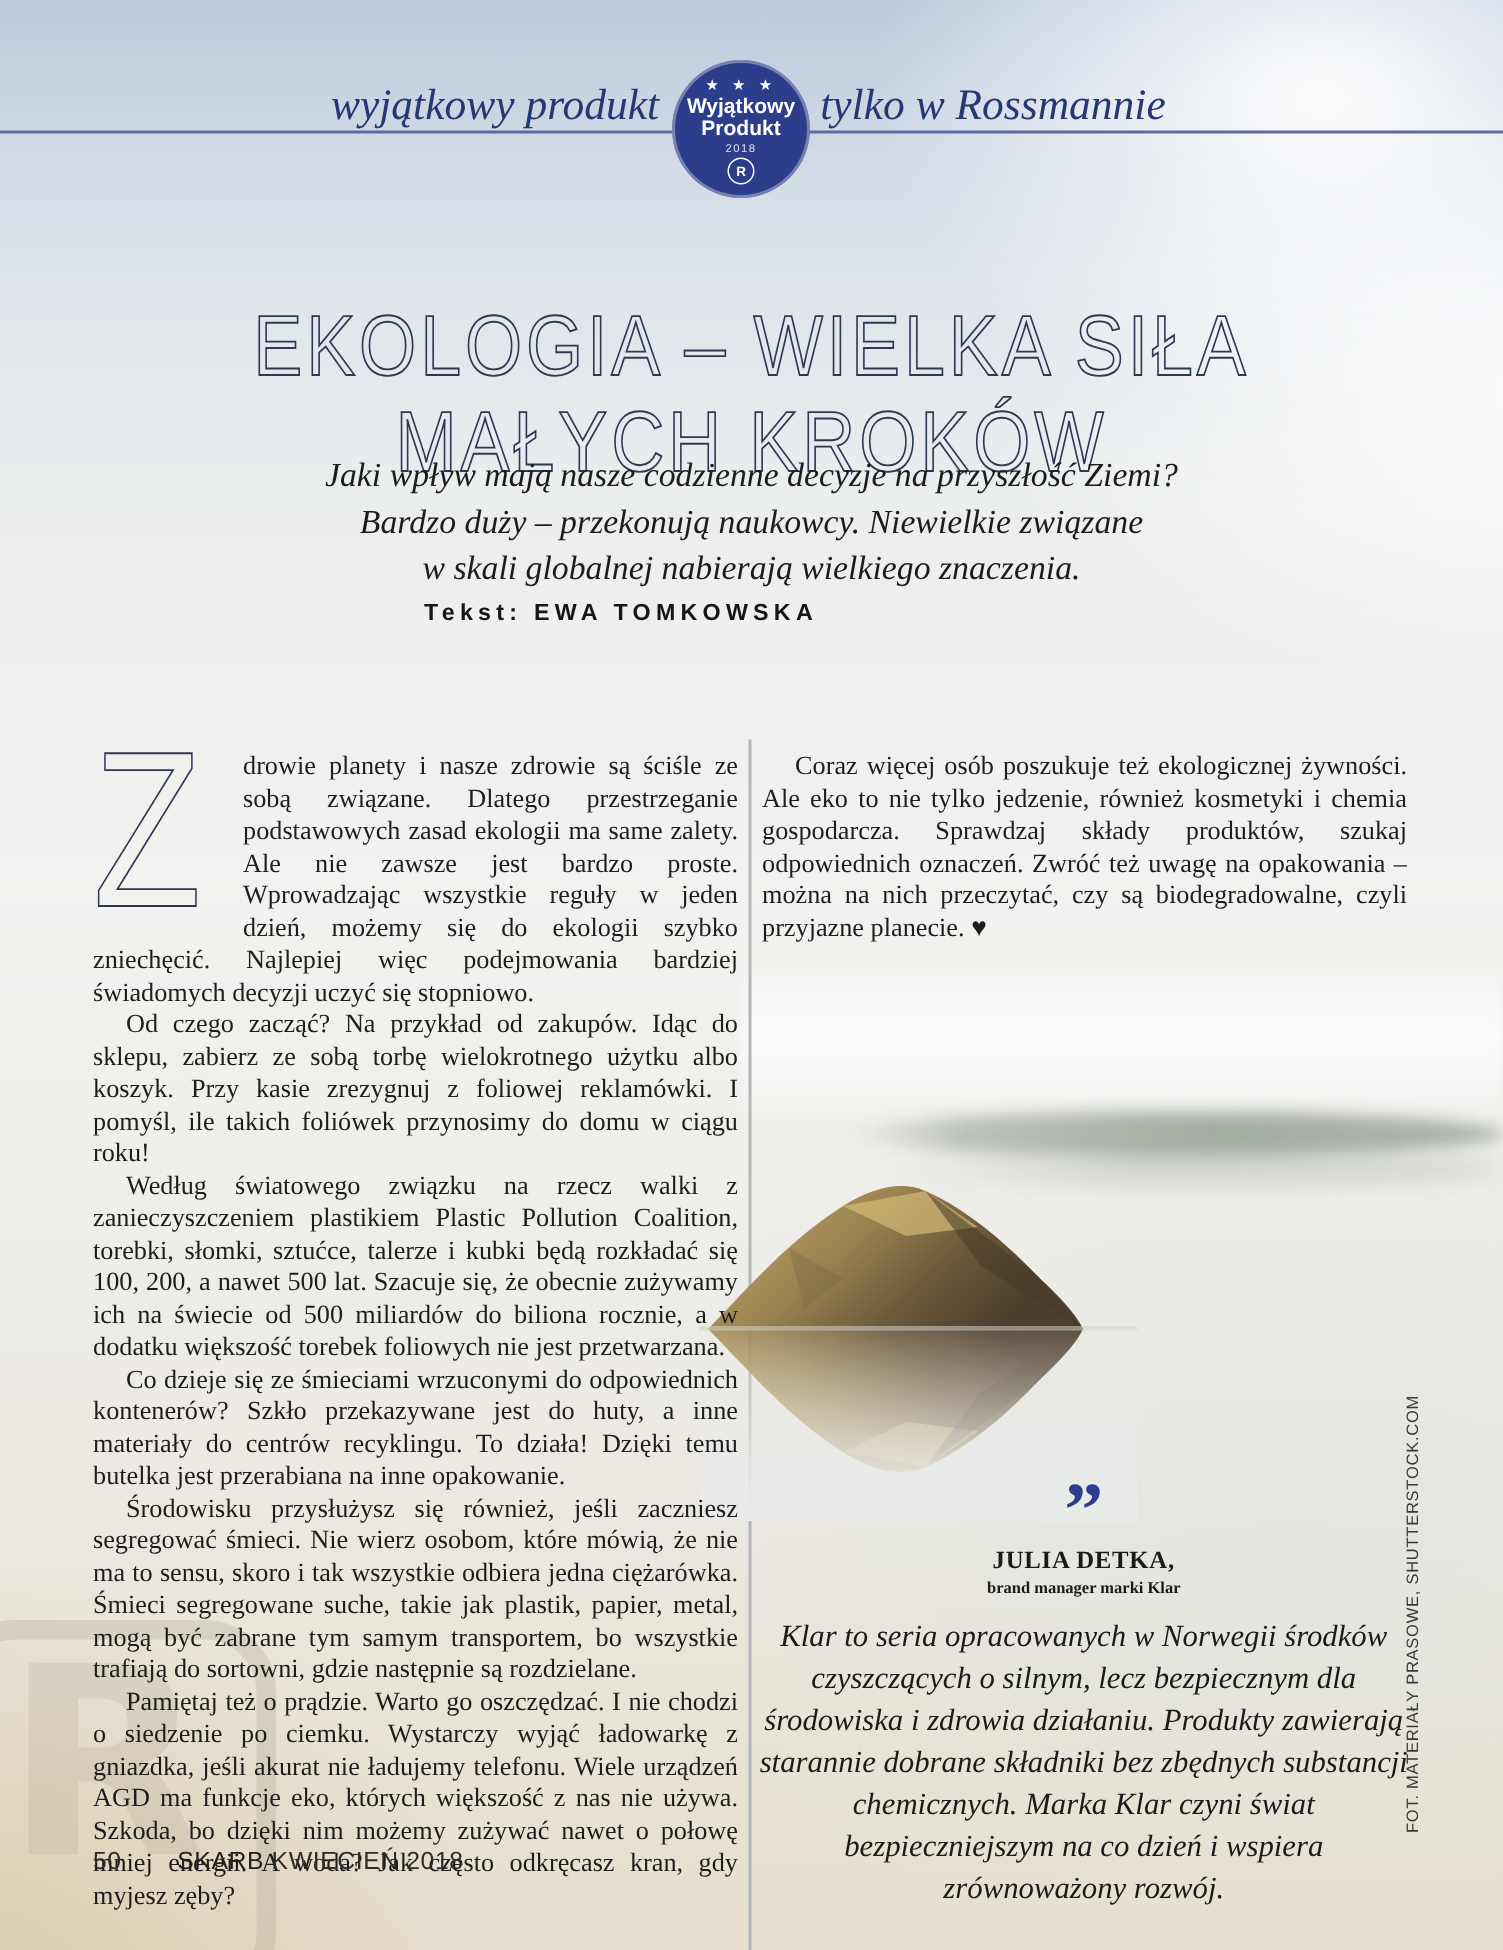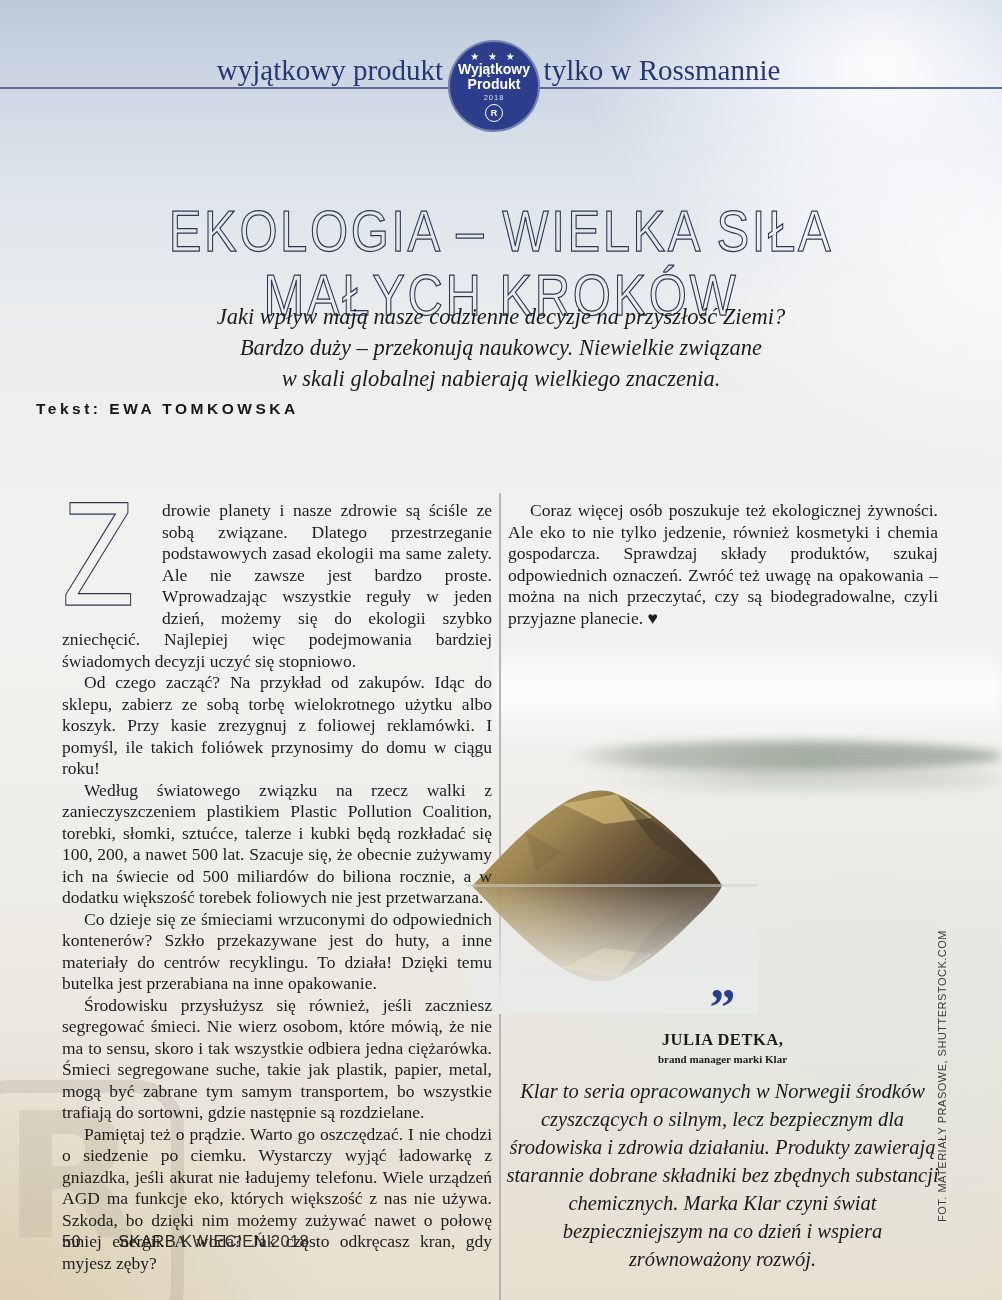--- a/index.html
+++ b/index.html
@@ -8,43 +8,43 @@
     font-family:"Liberation Serif",serif;
     background:
       radial-gradient(520px 430px at -4% 104%, rgba(216,198,162,.80), rgba(216,198,162,0) 72%),
       radial-gradient(430px 300px at 88% 5%,  rgba(255,255,255,.95), rgba(255,255,255,0) 70%),
       radial-gradient(520px 280px at 102% 20%, rgba(255,255,255,.85), rgba(255,255,255,0) 72%),
       radial-gradient(640px 420px at 86% 78%, rgba(223,228,226,.55), rgba(223,228,226,0) 72%),
       linear-gradient(180deg,#bcc9dc 0%,#ccd6e3 6%,#dee4eb 14%,#eceeee 26%,#f2f2f0 45%,#efeeea 62%,#ebe8e0 78%,#e7e2d4 92%,#e6dfcf 100%);
   }
   
   .hdr-line{position:absolute;left:0;top:87px;width:1002px;height:2px;background:#5c6ca0;}
-  .hdr-script{position:absolute;top:54px;font-size:29px;color:#253874;text-align:center;white-space:nowrap;}
+  .hdr-script{position:absolute;top:54px;font-style:italic;font-size:29px;color:#253874;text-align:center;white-space:nowrap;}
   .hdr-script.left{left:175px;width:310px;}
   .hdr-script.right{left:507px;width:310px;}
   .badge{position:absolute;left:448px;top:40px;width:92px;height:92px;border-radius:50%;
     background:#2c3e8b;color:#fff;text-align:center;font-family:"Liberation Sans",sans-serif;
     box-shadow:0 0 0 2px rgba(255,255,255,.35) inset;}
   .badge .stars{font-size:10px;letter-spacing:3px;margin-top:11px;}
   .badge .b1,.badge .b2{font-weight:bold;font-size:14px;line-height:15px;}
   .badge .yr{font-size:7.5px;margin-top:1px;letter-spacing:1px;opacity:.85;}
   .badge .logo{width:16px;height:16px;margin:2px auto 0;border:1.4px solid #fff;border-radius:50%;
     font-size:9px;line-height:16px;font-weight:bold;}
   
   .thin{color:transparent;-webkit-text-stroke:1.25px #2f3852;}
   @supports not (-webkit-text-stroke:1px #000){.thin{color:#2f3852;}}
   .title{position:absolute;left:0;top:160px;width:1002px;text-align:center;
     font-family:"Liberation Sans",sans-serif;margin-top:39px;}
   .title .ln{font-size:57px;line-height:64px;letter-spacing:3px;white-space:nowrap;
     transform:scaleX(.86);transform-origin:50% 50%;}
   
   .lead{position:absolute;left:0;top:301px;width:1002px;text-align:center;font-style:italic;
     font-size:22.5px;line-height:31px;color:#1c1c1c;}
-  .byline{position:absolute;left:0;top:400px;width:828px;
-    font-family:"Liberation Sans",sans-serif;font-weight:bold;font-size:15.5px;letter-spacing:3.5px;color:#161616;padding-left:36px;}
+  .byline{position:absolute;left:0;top:400px;width:828px;text-align:center;
+    font-family:"Liberation Sans",sans-serif;font-weight:bold;font-size:15.5px;letter-spacing:3.5px;color:#161616;}
   
   .mist{position:absolute;left:495px;top:638px;width:507px;height:115px;
     background:linear-gradient(180deg,rgba(255,255,255,0),rgba(255,255,255,.85) 45%,rgba(255,255,255,0));
     filter:blur(4px);}
   .treeline{position:absolute;left:565px;top:741px;width:437px;height:30px;border-radius:50%;
     background:linear-gradient(90deg,rgba(140,152,138,0) 0%,rgba(136,148,134,.5) 18%,rgba(120,134,120,.62) 55%,rgba(128,140,128,.58) 100%);
     filter:blur(5px);}
   .treeref{position:absolute;left:585px;top:768px;width:417px;height:22px;border-radius:50%;
     background:linear-gradient(90deg,rgba(150,160,148,0),rgba(150,160,148,.32) 40%,rgba(150,160,148,.3) 100%);
     filter:blur(7px);}

